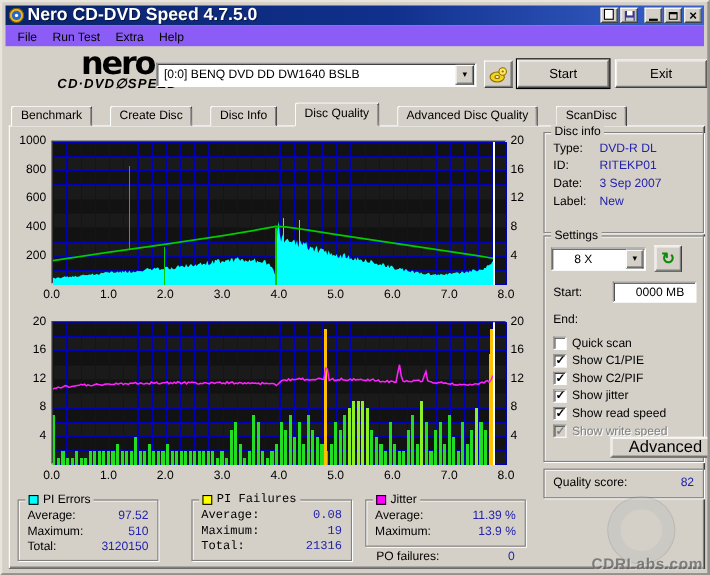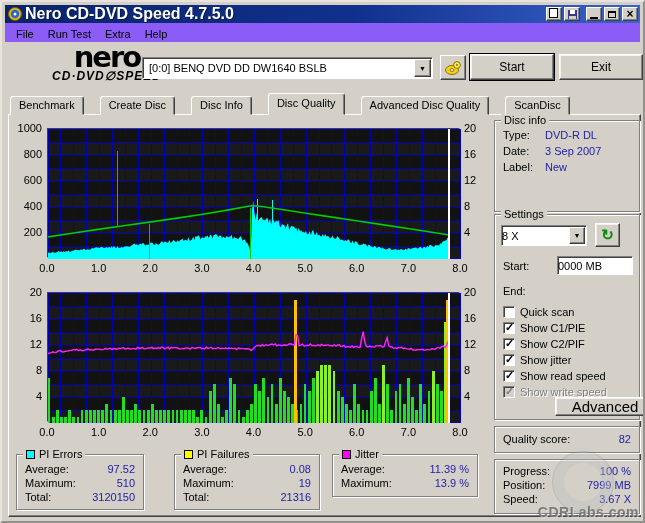--- a/index.html
+++ b/index.html
@@ -69,21 +69,21 @@
   .groupbox{position:absolute;border:1px solid #808080;box-shadow:1px 1px 0 #fff,inset 1px 1px 0 #fff;}
   .gtitle{position:absolute;top:-7px;left:6px;background:#d4d0c8;padding:0 3px;display:flex;align-items:center;white-space:nowrap;}
   .swatch{width:9px;height:9px;border:1px solid #000;margin-right:4px;display:inline-block;}
   .srow{display:flex;justify-content:space-between;padding:1px 8px;}
   .srow .val{color:#2222aa;}
   .inforow{display:flex;padding:2px 8px;}
   .inforow .lbl{width:42px;}
   .inforow .val{color:#2222aa;}
   
   .field{background:#fff;border:1px solid;border-color:#808080 #fff #fff #808080;
-    box-shadow:inset 1px 1px 0 #404040;display:flex;align-items:center;padding-left:0;gap:24px;}
+    box-shadow:inset 1px 1px 0 #404040;display:flex;align-items:center;padding-left:20px;gap:24px;}
   .cbrow{position:absolute;left:8px;display:flex;align-items:center;height:14px;}
   .cb{width:12px;height:12px;background:#fff;border:1px solid;border-color:#808080 #fff #fff #808080;
     box-shadow:inset 1px 1px 0 #404040;margin-right:5px;position:relative;flex:0 0 auto;}
   .cb .chk{position:absolute;left:1px;top:-2px;font-size:11px;font-weight:bold;display:none;}
   .cbrow.checked .cb .chk{display:block;}
   .cbrow.disabled .cb{background:#d4d0c8;}
   .cbrow.disabled .cb .chk{color:#808080;}
   .cbrow.disabled .cb-label{color:#808080;text-shadow:1px 1px 0 #fff;}
   
   .wm-circle{position:absolute;left:551px;top:450px;width:60px;height:60px;border-radius:50%;
@@ -440,21 +440,21 @@
           <span>Maximum:</span>
           <span class="val">510</span>
         </div>
       <div class="srow">
           <span>Total:</span>
           <span class="val">3120150</span>
         </div>
     </div>
   </div>
 
-  <div class="groupbox" style="left:172px;top:452px;width:146px;height:56px;">
+  <div class="groupbox" style="left:172px;top:452px;width:146px;height:56px;font-family:Liberation Mono, monospace;">
     <div class="gtitle">
         <span class="swatch" style="background:#ffff00;"></span>
         <span>PI Failures</span>
       </div>
     <div style="padding-top:7px;">
       <div class="srow">
           <span>Average:</span>
           <span class="val">0.08</span>
         </div>
       <div class="srow">
@@ -476,30 +476,38 @@
     <div style="padding-top:7px;">
       <div class="srow">
           <span>Average:</span>
           <span class="val">11.39 %</span>
         </div>
       <div class="srow">
           <span>Maximum:</span>
           <span class="val">13.9 %</span>
         </div>
     </div>
+  </div>
+  <div class="srow" style="position:absolute;left:332px;top:497px;width:142px;">
+    <span>PO failures:</span>
+    <span class="val">0</span>
   </div>
 
   <div class="groupbox" style="left:492px;top:118px;width:146px;height:92px;">
     <div class="gtitle">Disc info</div>
     <div style="padding-top:6px;">
       <div class="inforow">
           <span class="lbl">Type:</span>
           <span class="val">DVD-R DL</span>
         </div>
       <div class="inforow">
+          <span class="lbl">ID:</span>
+          <span class="val">RITEKP01</span>
+        </div>
+      <div class="inforow">
           <span class="lbl">Date:</span>
           <span class="val">3 Sep 2007</span>
         </div>
       <div class="inforow">
           <span class="lbl">Label:</span>
           <span class="val">New</span>
         </div>
     </div>
   </div>
 
@@ -556,33 +564,17 @@
     <div class="btn" style="position:absolute;left:60px;top:182px;width:100px;height:19px;font-size:15px;">Advanced</div>
   </div>
 
   <div class="groupbox" style="left:492px;top:424px;width:146px;height:27px;">
     <div class="srow" style="padding-top:6px;gap:33px;">
       <span>Quality score:</span>
       <span class="val">82</span>
     </div>
   </div>
 
-  <div class="groupbox" style="left:492px;top:457px;width:146px;height:55px;">
-    <div style="padding-top:4px;">
-      <div class="srow">
-          <span>Progress:</span>
-          <span class="val">100 %</span>
-        </div>
-      <div class="srow">
-          <span>Position:</span>
-          <span class="val">7999 MB</span>
-        </div>
-      <div class="srow">
-          <span>Speed:</span>
-          <span class="val">3.67 X</span>
-        </div>
-    </div>
-  </div>
 
   <div class="wm-circle"></div>
   <div class="wm-text">CDRLabs.com</div>
 
 </div>
 
 </body></html>

